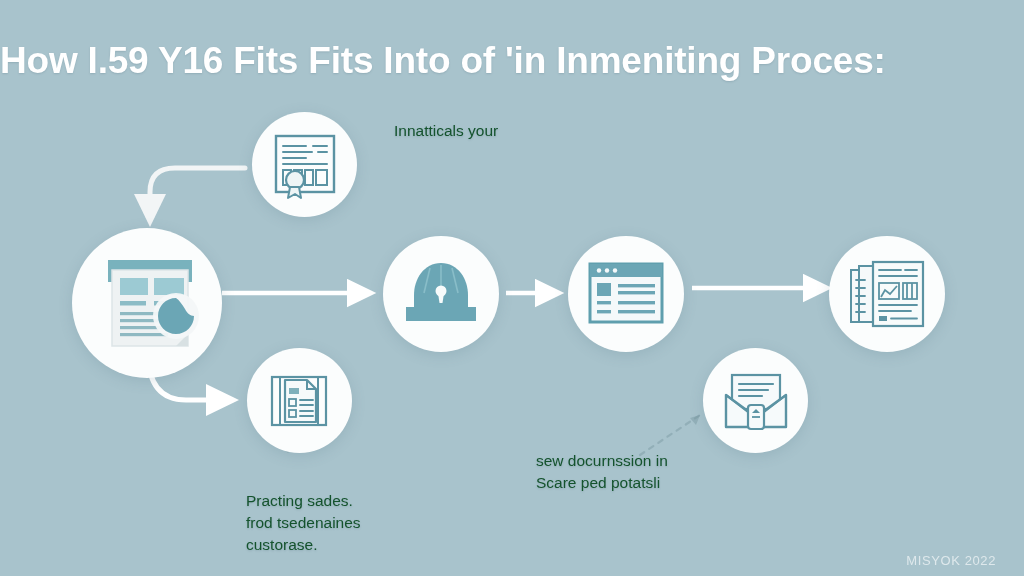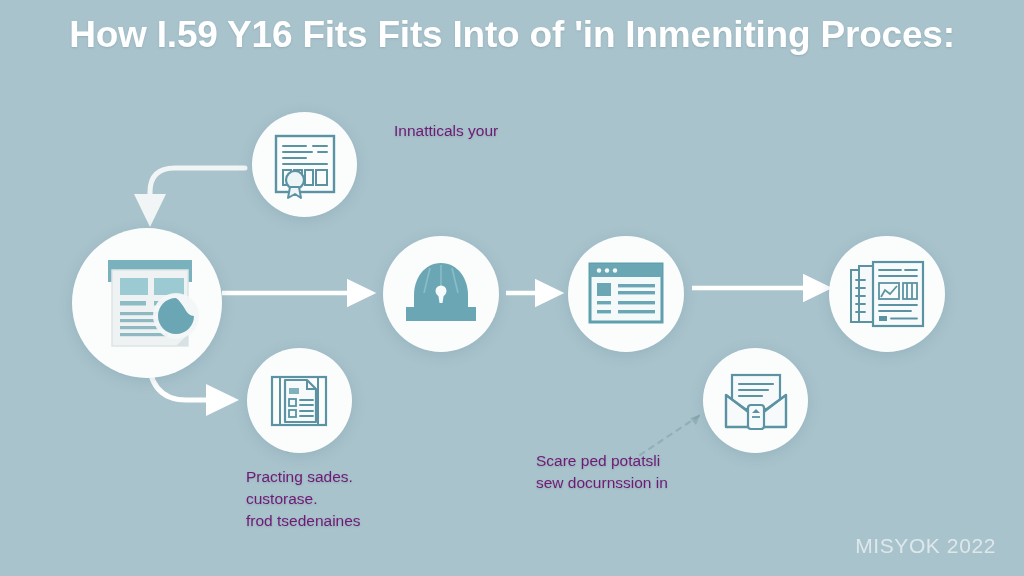--- a/index.html
+++ b/index.html
@@ -5,47 +5,47 @@
   html,body{margin:0;padding:0;}
   body{
     width:1024px;height:576px;overflow:hidden;
     font-family:"Liberation Sans", sans-serif;
     background:#a8c3cc;
     position:relative;
   }
   #stage{position:absolute;inset:0;width:1024px;height:576px;}
 
   .title{
-    position:absolute;left:0;top:14px;width:1024px;
-    text-align:center;
+    position:absolute;left:0;top:40px;width:1024px;
+    text-align:left;
     color:#ffffff;
     font-size:37px;
     font-weight:bold;
     letter-spacing:-0.2px;
     white-space:nowrap;
     text-shadow:0 1px 2px rgba(90,120,132,.28);
   }
 
   .circle{
     position:absolute;border-radius:50%;
     background:#fbfdfd;
     box-shadow:0 3px 14px rgba(80,110,125,.18);
     display:flex;align-items:center;justify-content:center;
   }
 
   .txt{
-    position:absolute;color:#701a75;
+    position:absolute;color:#14532d;
     font-size:15.5px;line-height:22px;
     text-shadow:0 1px 2px rgba(90,120,132,.30);
   }
 
   .footer{
-    position:absolute;right:28px;bottom:18px;
+    position:absolute;right:28px;bottom:8px;
     color:rgba(255,255,255,.62);
-    font-size:21px;letter-spacing:.6px;
+    font-size:13px;letter-spacing:.6px;
   }
 
   svg{display:block;overflow:visible;}
   .arrows{position:absolute;left:0;top:0;width:1024px;height:576px;pointer-events:none;}
 </style>
 </head>
 <body>
 
 <div id="stage">
 
@@ -231,26 +231,26 @@
       </g>
       <rect x="34" y="60" width="8" height="5" fill="#5b93a3"></rect>
       <line x1="46" y1="62.5" x2="72" y2="62.5" stroke="#5b93a3" stroke-width="1.8" stroke-linecap="round"></line>
     </svg>
   </div>
 
   <div class="txt" style="left:394px;top:120px;">
     <div>Innatticals your</div>
   </div>
 
-  <div class="txt" style="left:246px;top:466px;">
+  <div class="txt" style="left:246px;top:490px;">
     <div>Practing sades.</div>
+    <div>frod tsedenaines</div>
     <div>custorase.</div>
-    <div>frod tsedenaines</div>
   </div>
 
   <div class="txt" style="left:536px;top:450px;">
+    <div>sew docurnssion in</div>
     <div>Scare ped potatsli</div>
-    <div>sew docurnssion in</div>
   </div>
 
   <div class="footer">MISYOK 2022</div>
 
 </div>
 
 </body></html>

